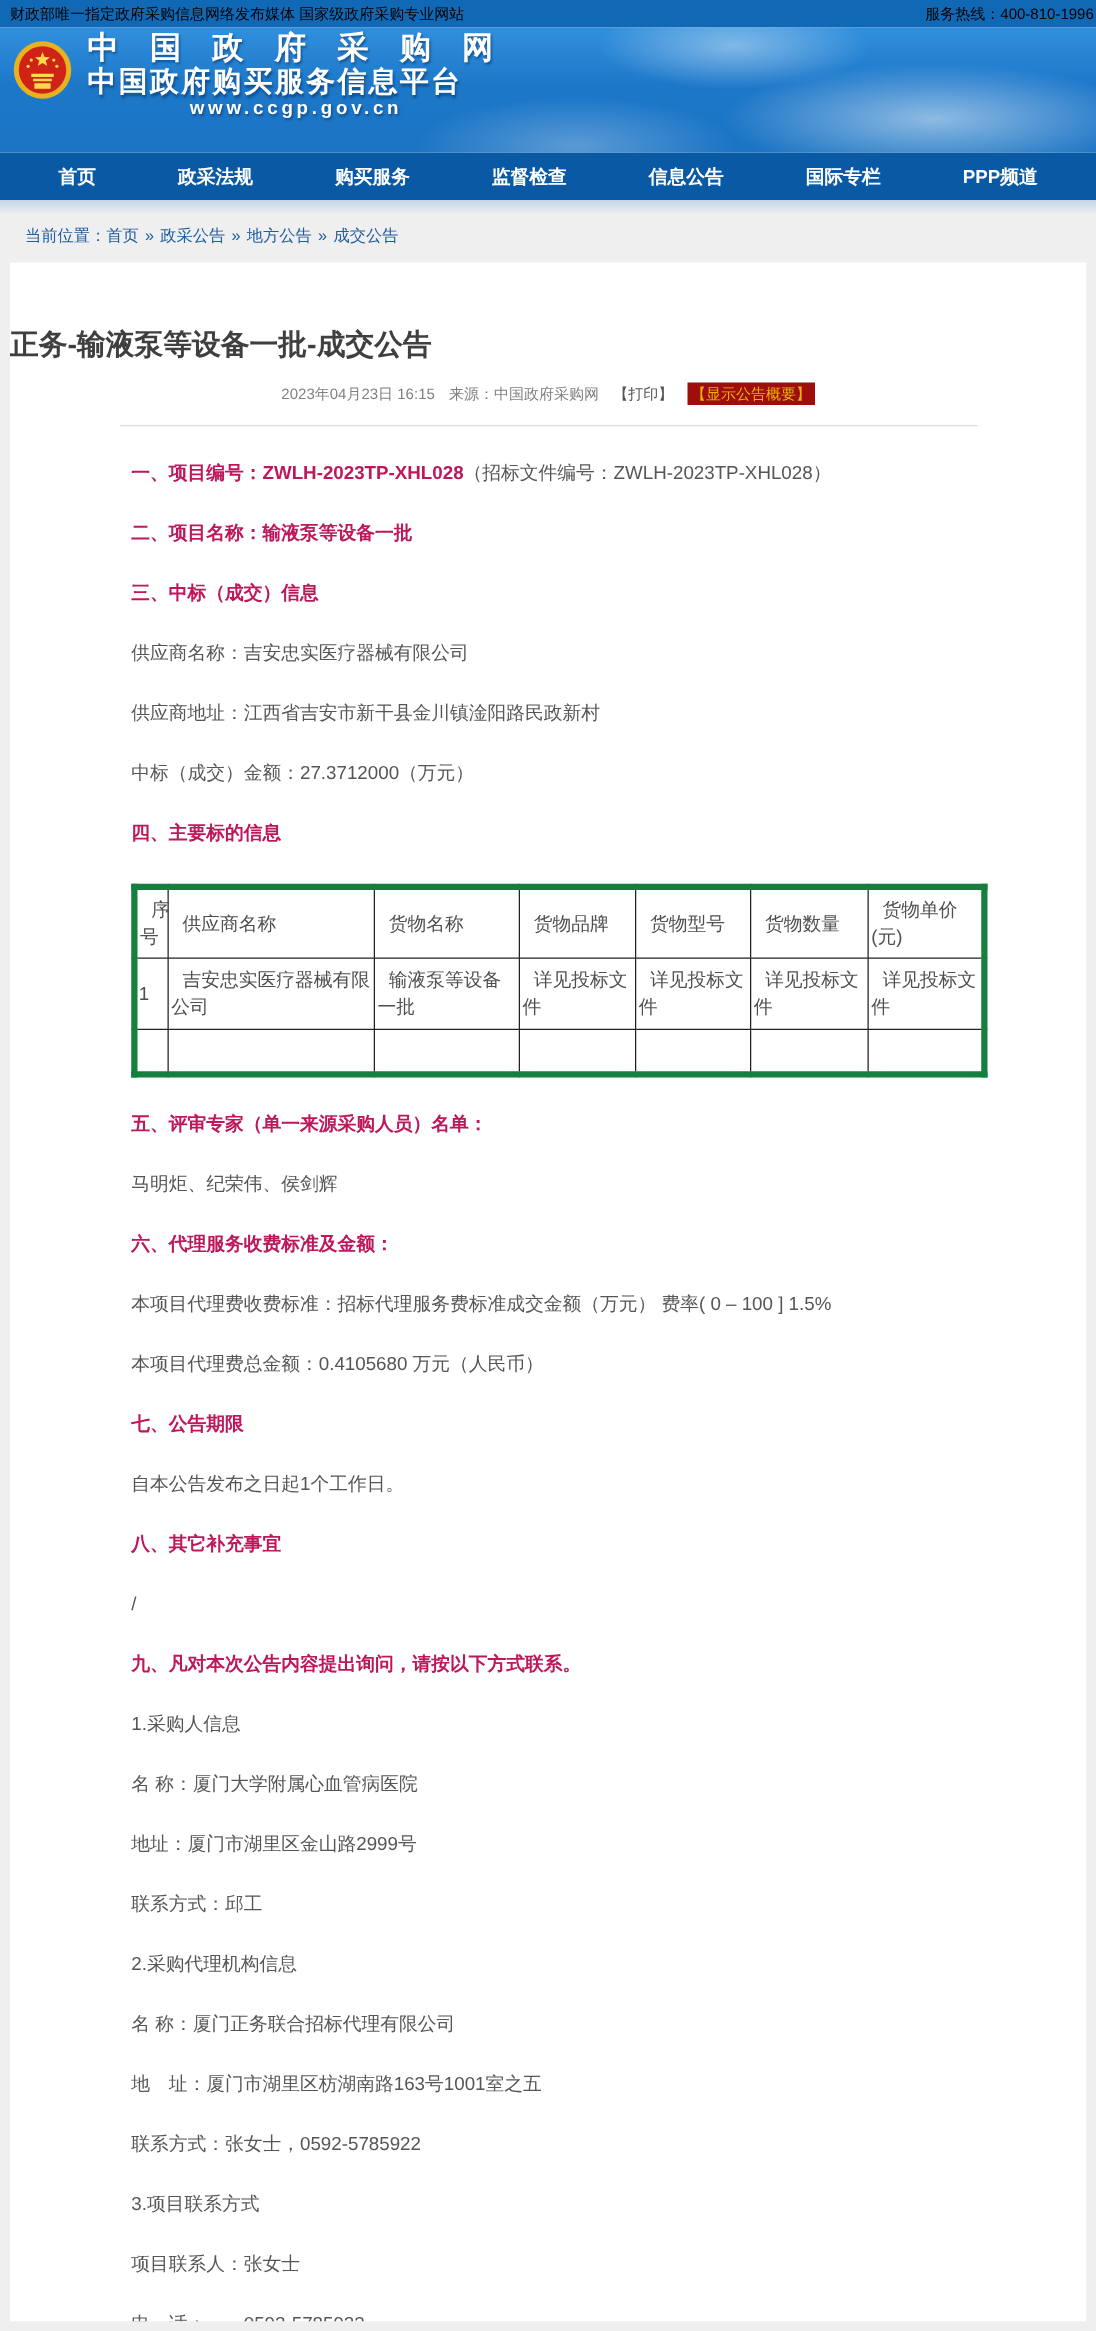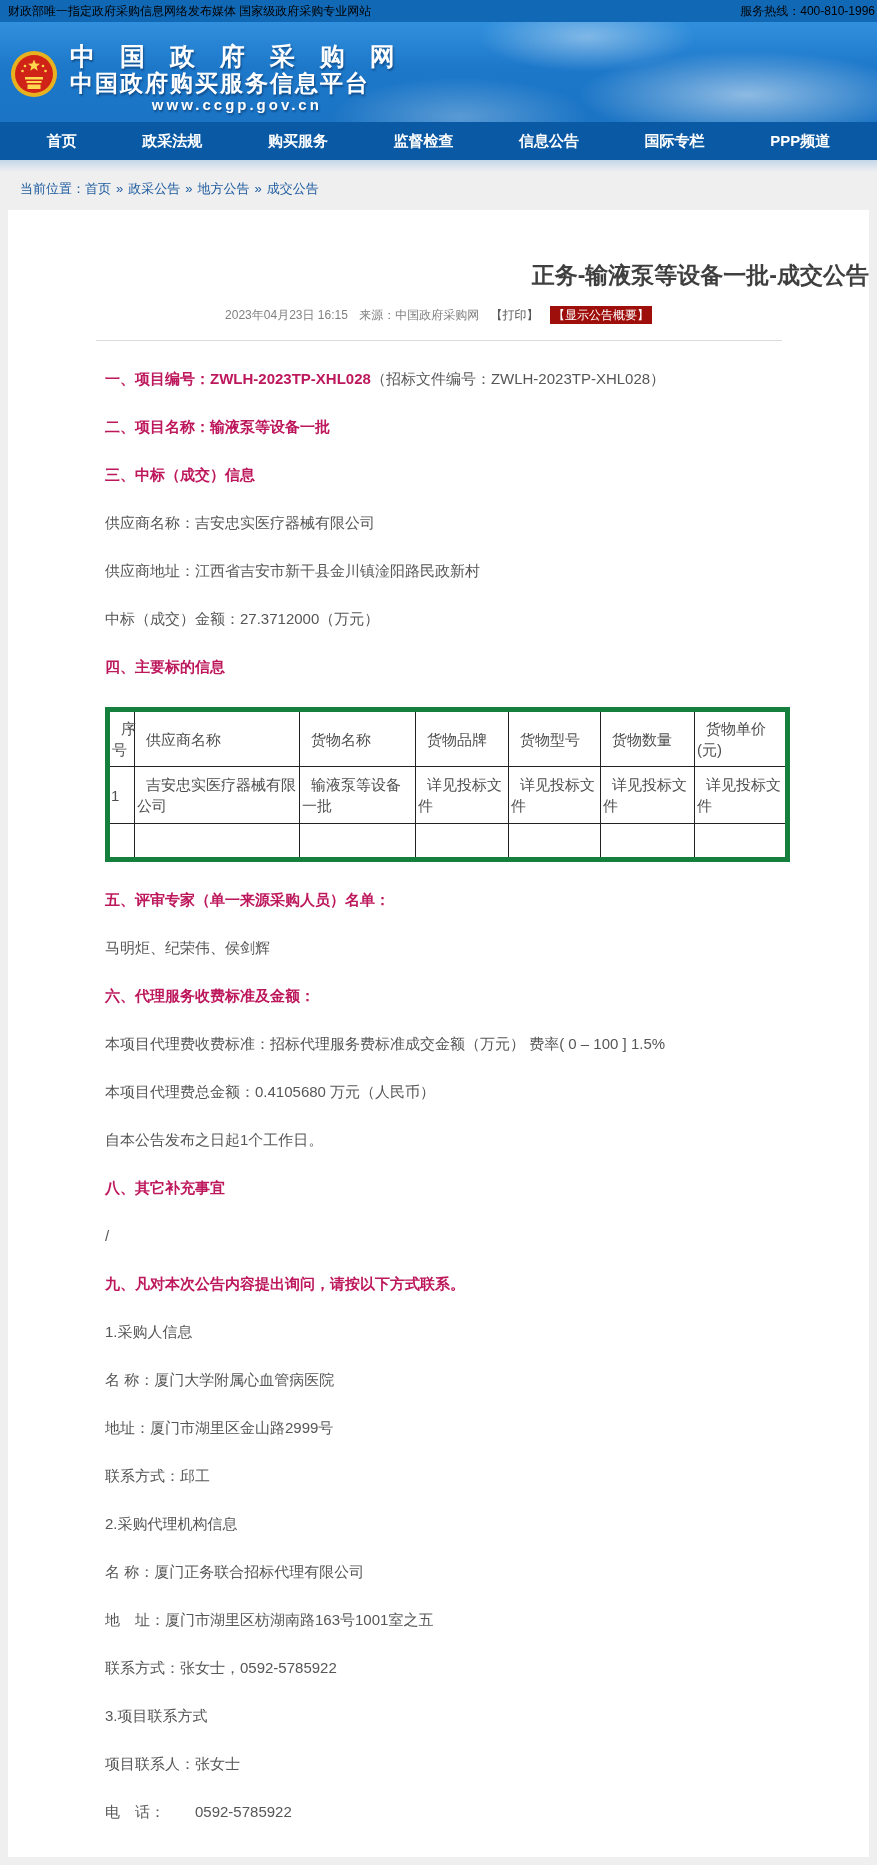--- a/index.html
+++ b/index.html
@@ -18,44 +18,44 @@
   
   .banner {
     height:100px; position:relative; overflow:hidden;
     background:linear-gradient(180deg,#3190dd 0%,#1d78ca 45%,#1b74c4 100%);
   }
   .cloud { position:absolute; border-radius:50%;
     background:radial-gradient(ellipse at center, rgba(255,255,255,.50), rgba(255,255,255,0) 70%); }
   .cloud.c1 { width:340px; height:90px; right:-40px; top:28px; }
   .cloud.c2 { width:220px; height:70px; right:180px; top:-20px; opacity:.8; }
   .cloud.c3 { width:260px; height:80px; left:330px; top:55px; opacity:.55; }
-  .logo-block { position:absolute; left:10px; top:20px; display:flex; align-items:flex-start; text-decoration:none; }
+  .logo-block { position:absolute; left:10px; top:2px; display:flex; align-items:flex-start; text-decoration:none; }
   .emblem { width:48px; height:48px; margin-top:8px; }
   .logo-text { margin-left:12px; color:#fff; text-shadow:1px 2px 2px rgba(8,48,96,.6); }
   .site-title { font-size:25px; font-weight:bold; letter-spacing:9px; line-height:28px; white-space:nowrap; }
   .site-subtitle { font-size:23px; font-weight:bold; letter-spacing:2px; line-height:26px; white-space:nowrap; }
   .site-url { font-size:15px; font-weight:bold; letter-spacing:3px; line-height:17px; text-align:center; }
   
   .nav {
     height:38px; background:#0a59a4; display:flex; align-items:center;
     justify-content:space-around; padding:0 14px;
   }
   .nav a { color:#fff; font-size:15px; font-weight:bold; text-decoration:none; }
   .subnav-gradient { height:12px; background:linear-gradient(#c3d7e9,#efefef); }
   
   .breadcrumb { padding:8px 20px 12px; font-size:13px; color:#1f5ca0; }
   .breadcrumb a { color:#1f5ca0; text-decoration:none; }
   .crumb-sep { margin:0 5px; }
   .crumb-wrap:last-child .crumb-sep { display:none; }
   
   .panel { margin:0 8px; background:#fff; height:1647px; padding-top:50px; overflow:hidden; }
-  .article-title { text-align:right; font-size:23px; font-weight:bold; color:#3f3f3f; margin:0 0 16px; }
+  .article-title { text-align:left; font-size:23px; font-weight:bold; color:#3f3f3f; margin:0 0 16px; }
   .meta { text-align:center; font-size:12px; color:#7f7f7f; }
   .meta .print { color:#555; margin-left:8px; cursor:pointer; }
-  .meta .badge { background:#9e0e0b; color:#ffffff; padding:2px 3px; margin-left:8px; cursor:pointer; }
+  .meta .badge { background:#9e0e0b; color:#eab308; padding:2px 3px; margin-left:8px; cursor:pointer; }
   .divider { border:none; border-top:1px solid #dcdcdc; width:686px; margin:16px auto 8px; }
   .body-content { margin-left:97px; width:690px; font-size:15px; color:#565656; }
   .para { margin:28px 0; line-height:20px; }
   .para b { color:#be185d; }
   
   .goods-table {
     border-collapse:collapse; table-layout:fixed; width:680px;
     margin:30px 0 28px; border:5px solid #15803d;
   }
   .goods-table th, .goods-table td {
@@ -194,20 +194,21 @@
         <p class="para"><b>五、评审专家（单一来源采购人员）名单：</b></p>
 
         <p class="para"><span>马明炬、纪荣伟、侯剑辉</span></p>
 
         <p class="para"><b>六、代理服务收费标准及金额：</b></p>
 
         <p class="para"><span>本项目代理费收费标准：招标代理服务费标准成交金额（万元） 费率( 0 – 100 ] 1.5%</span></p>
 
         <p class="para"><span>本项目代理费总金额：0.4105680 万元（人民币）</span></p>
 
+        <p class="para"><b>七、公告期限</b></p>
 
         <p class="para"><span>自本公告发布之日起1个工作日。</span></p>
 
         <p class="para"><b>八、其它补充事宜</b></p>
 
         <p class="para"><span>/</span></p>
 
         <p class="para"><b>九、凡对本次公告内容提出询问，请按以下方式联系。</b></p>
 
         <p class="para"><span>1.采购人信息</span></p>

